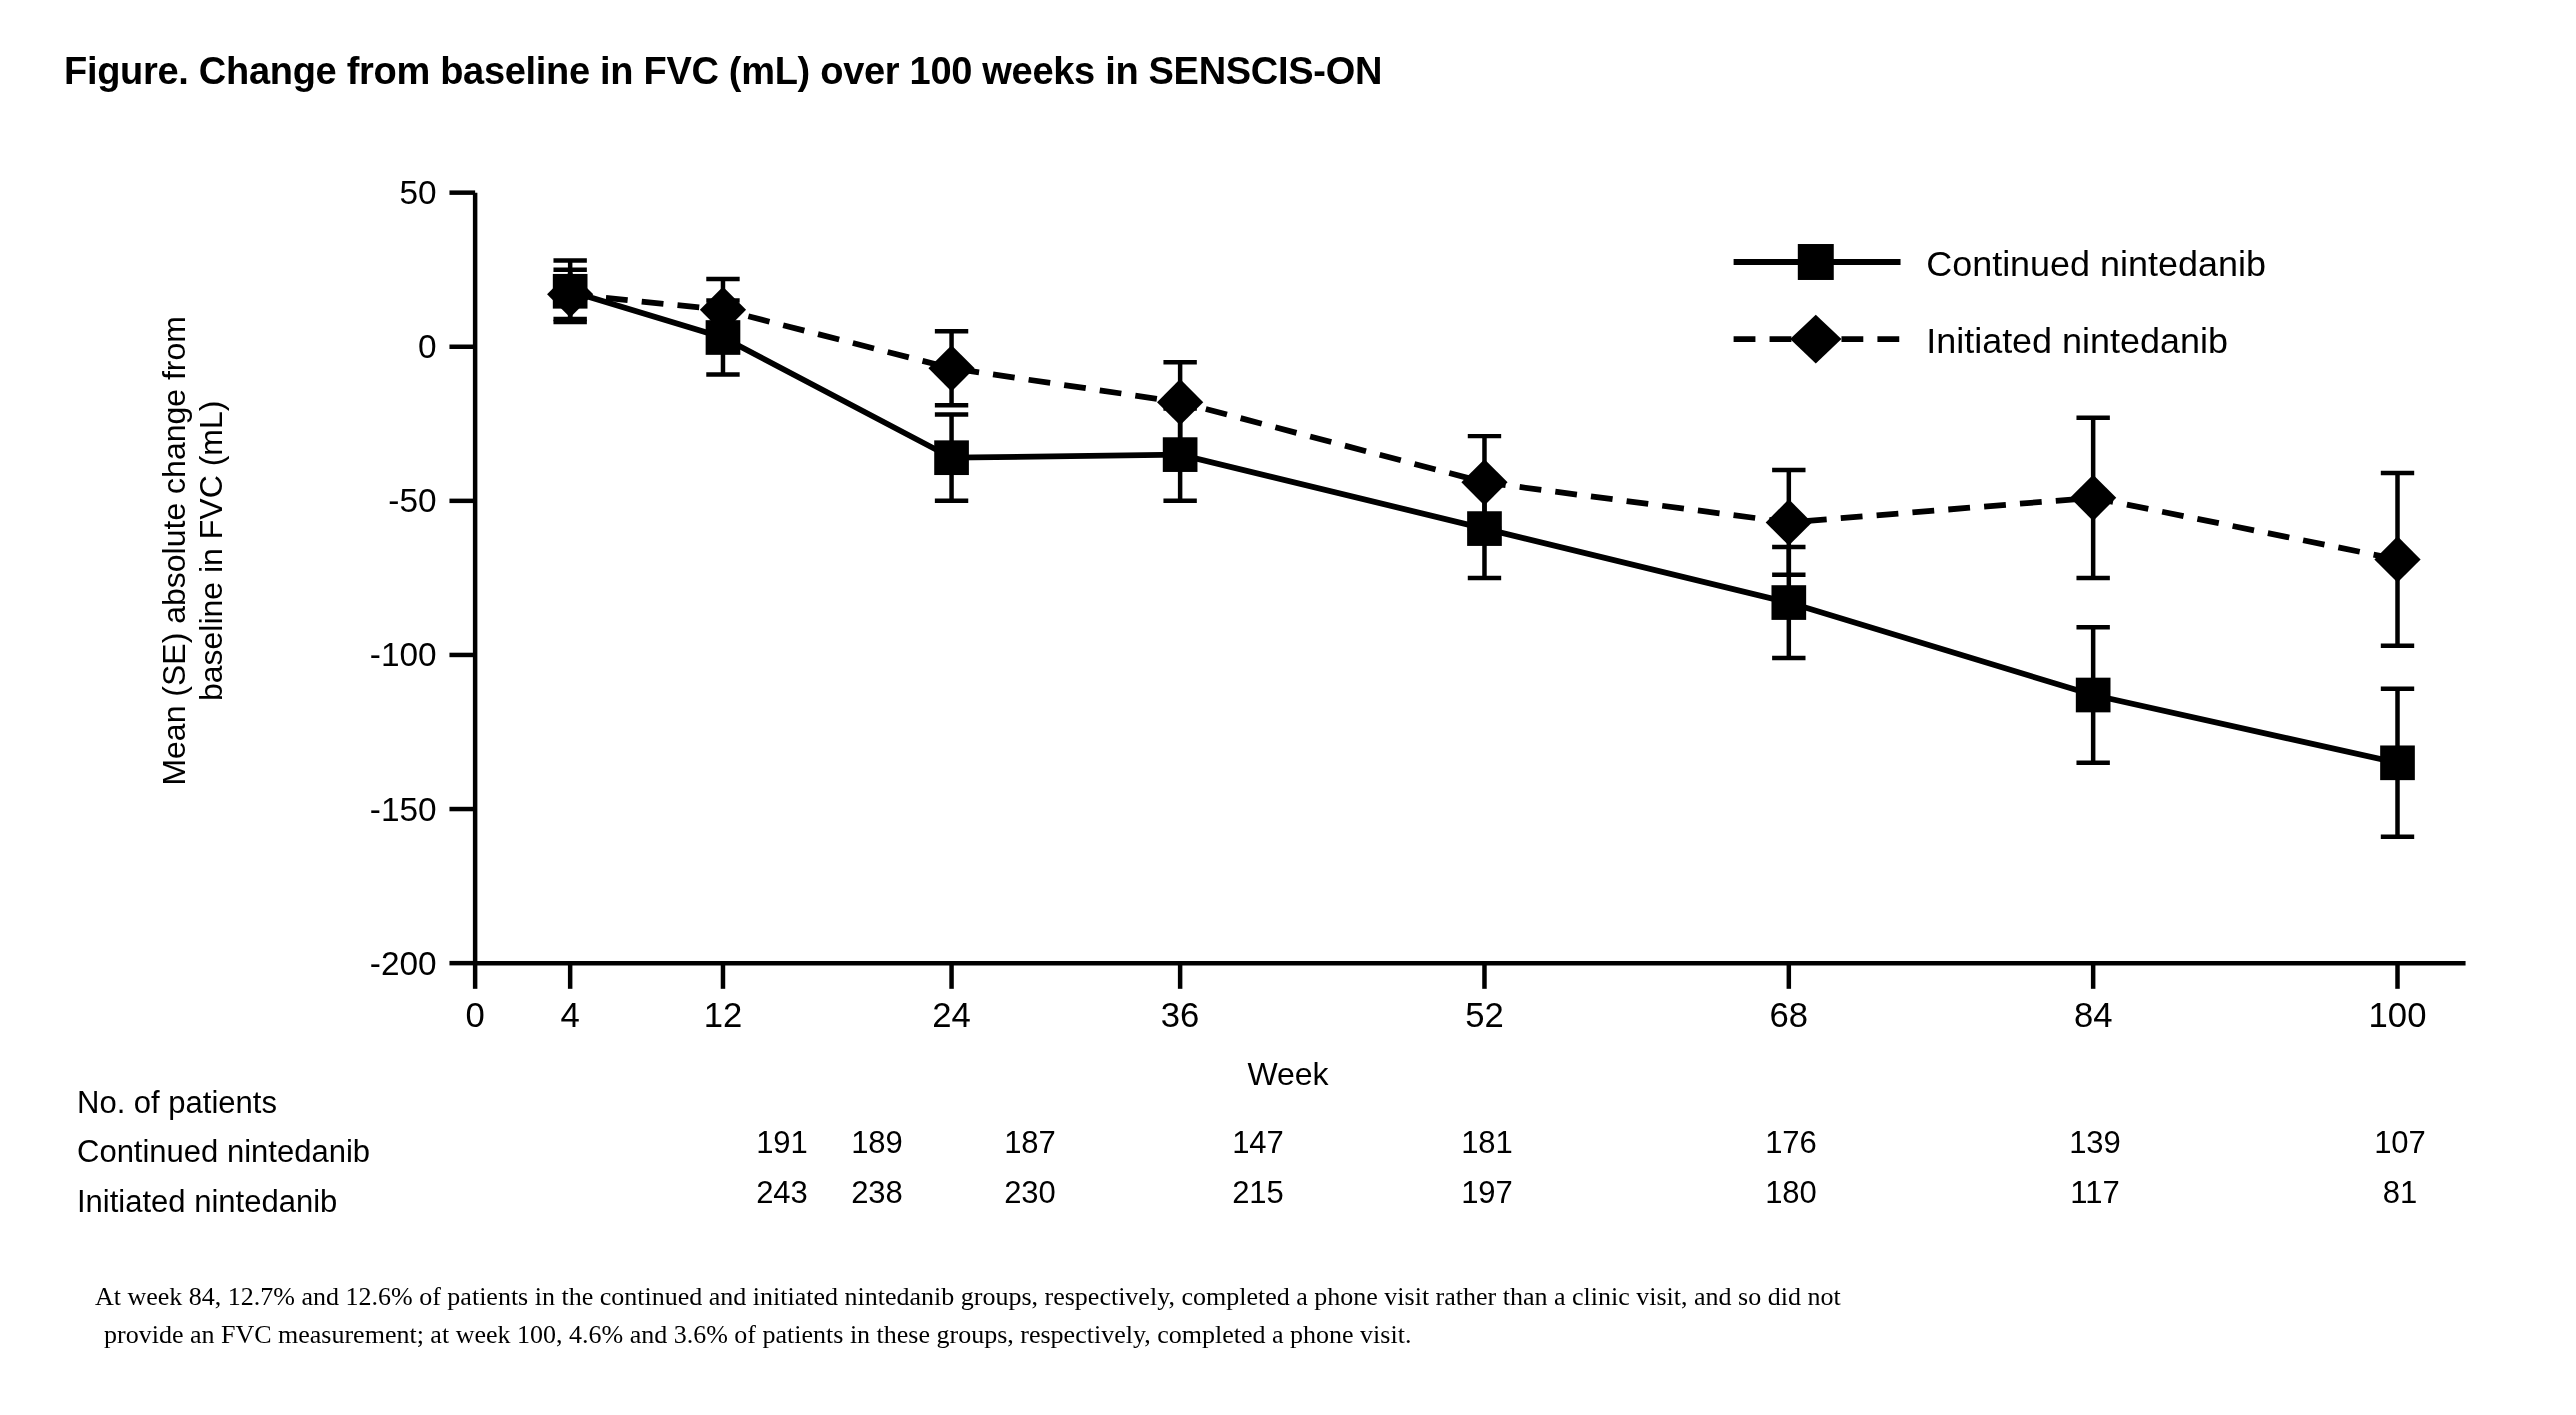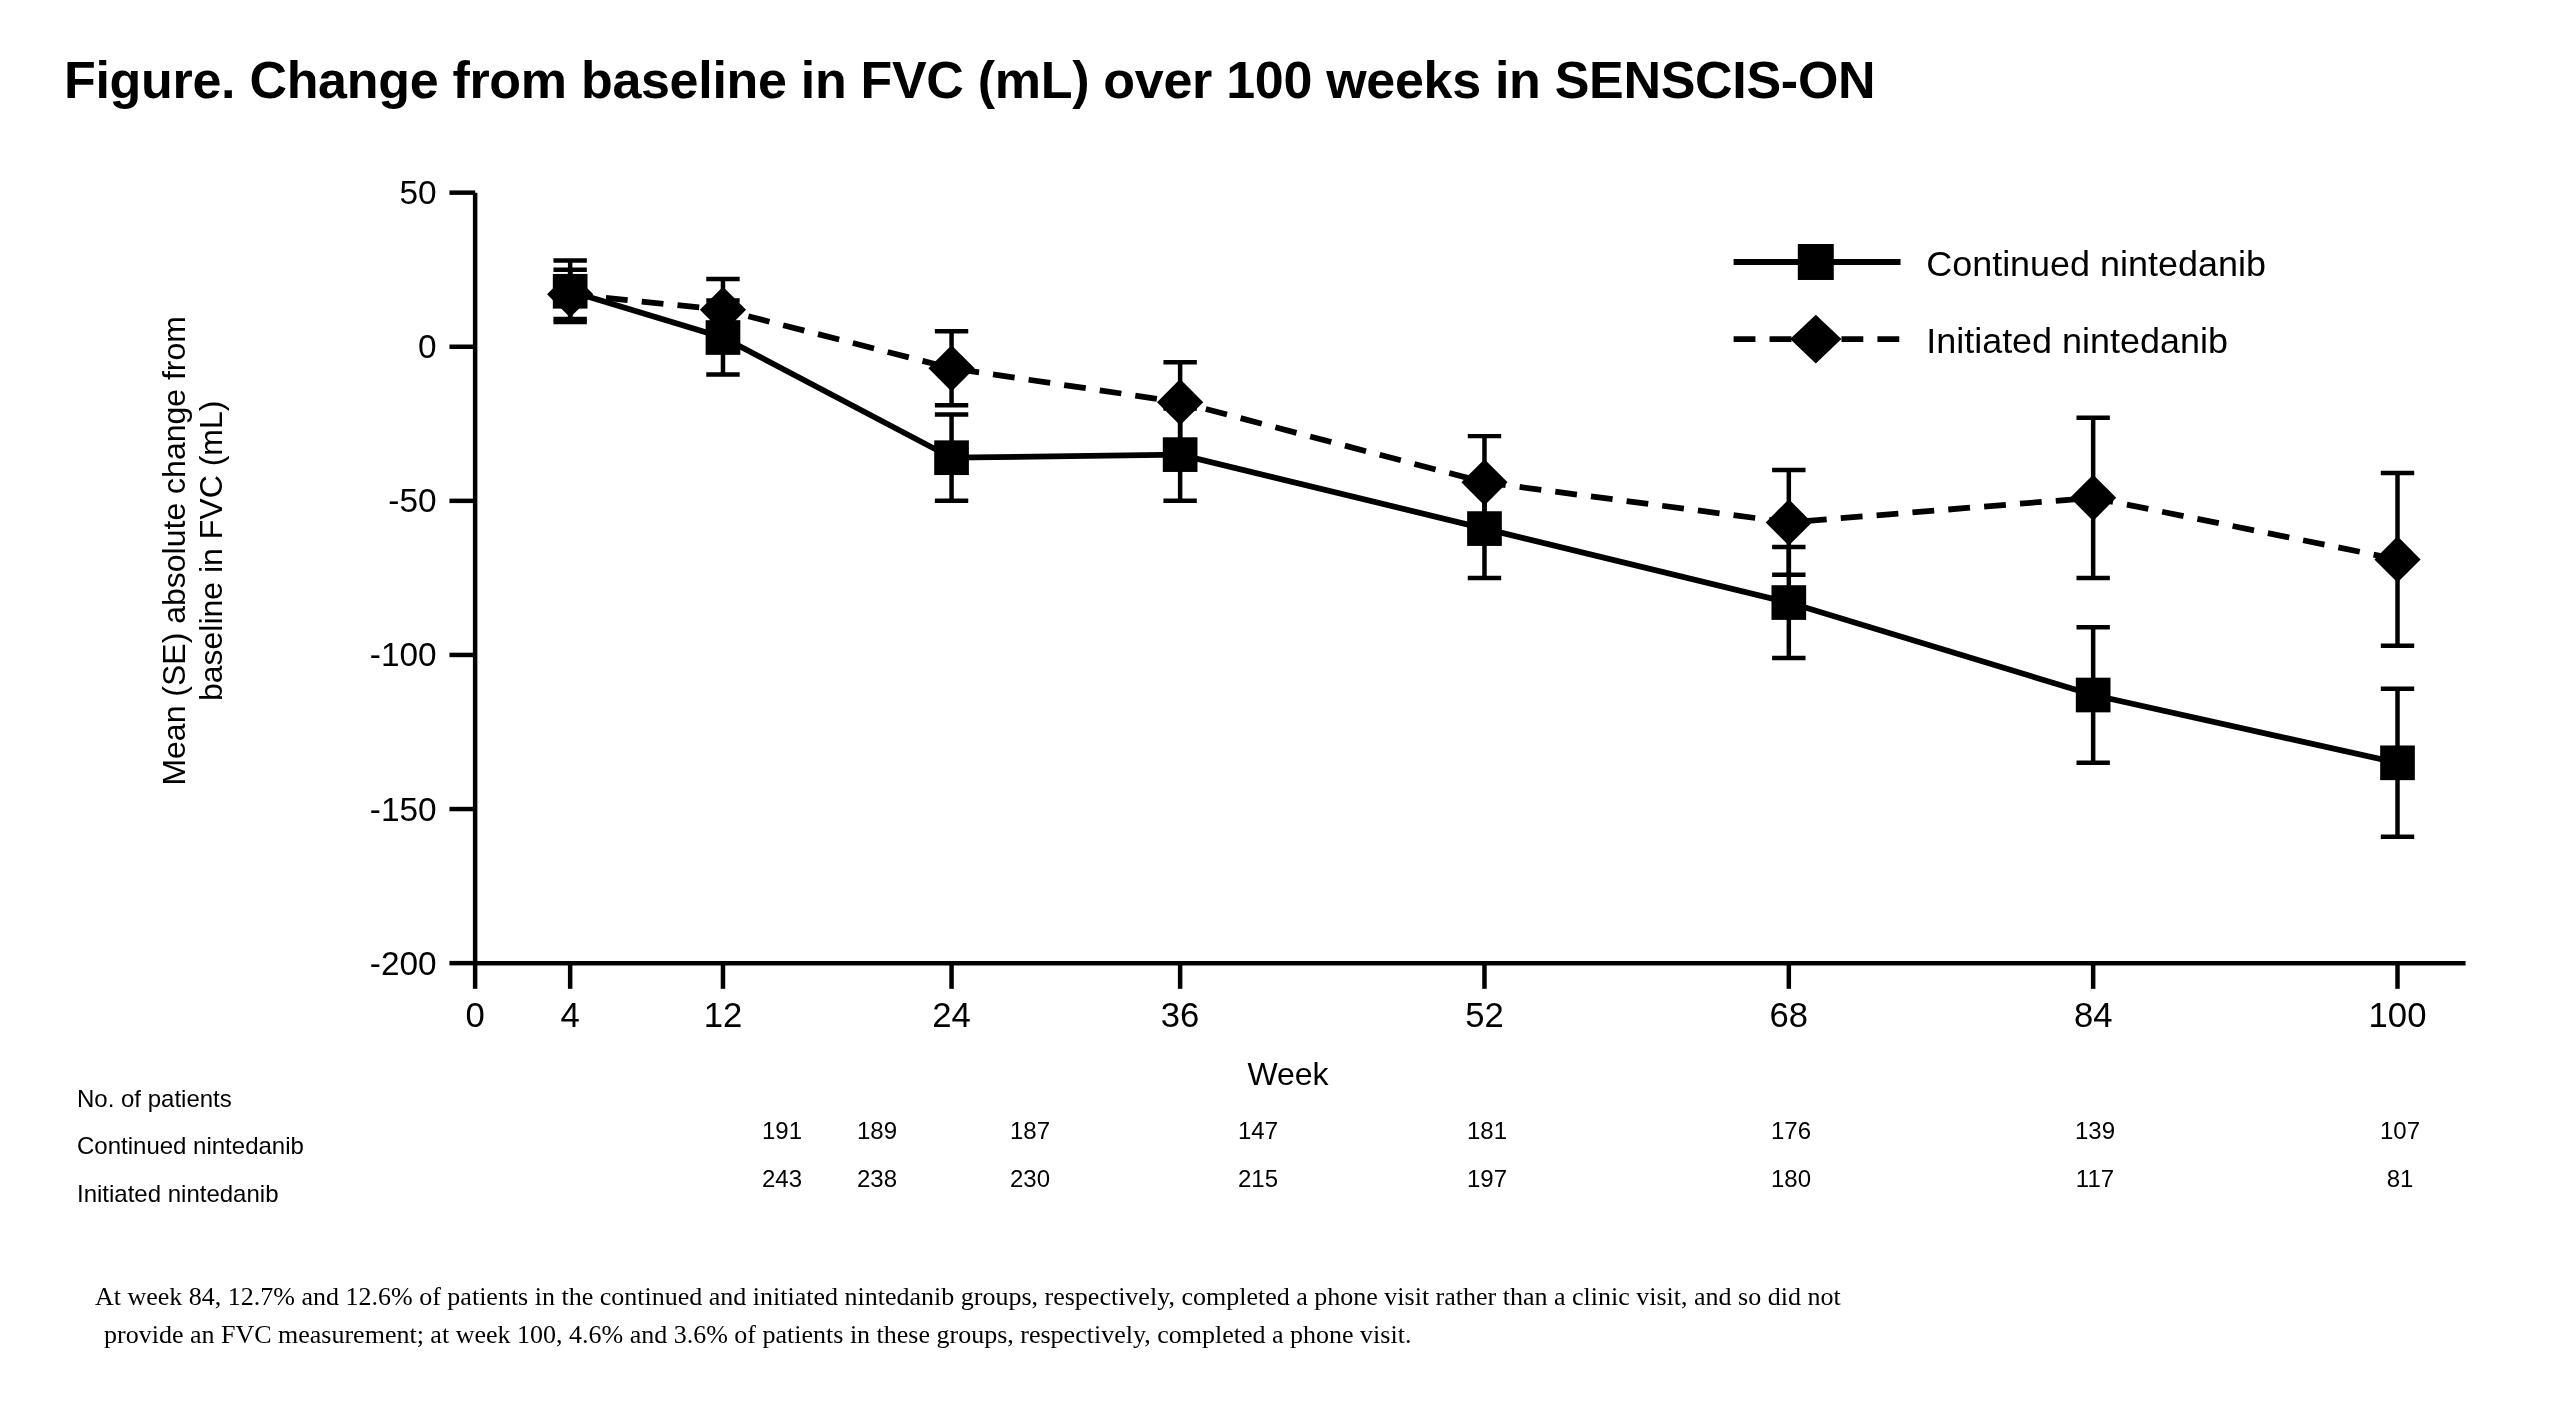--- a/index.html
+++ b/index.html
@@ -12,21 +12,21 @@
     height: 1415px;
     font-family: "Liberation Sans", sans-serif;
     color: #000000;
     position: relative;
     overflow: hidden;
   }
   #figure-title {
     position: absolute;
     left: 64px;
     top: 50px;
-    font-size: 52px;
+    font-size: 38px;
     font-weight: bold;
     letter-spacing: -0.3px;
     white-space: nowrap;
   }
   #plot-area {
     position: absolute;
     left: 0;
     top: 154px;
     width: 2226px;
     height: 912px;
@@ -53,21 +53,21 @@
     width: 2576px;
     text-align: center;
     font-size: 32px;
   }
   #x-axis-title span { display: inline-block; }
   #counts-table {
     position: absolute;
     left: 77px;
     top: 1085px;
     width: 2440px;
-    font-size: 24px;
+    font-size: 31px;
   }
   #counts-table .ct-header {
     margin-bottom: 3.9px;
     white-space: nowrap;
   }
   #counts-table .ct-row {
     display: flex;
     align-items: baseline;
     margin-bottom: 5.1px;
     white-space: nowrap;

